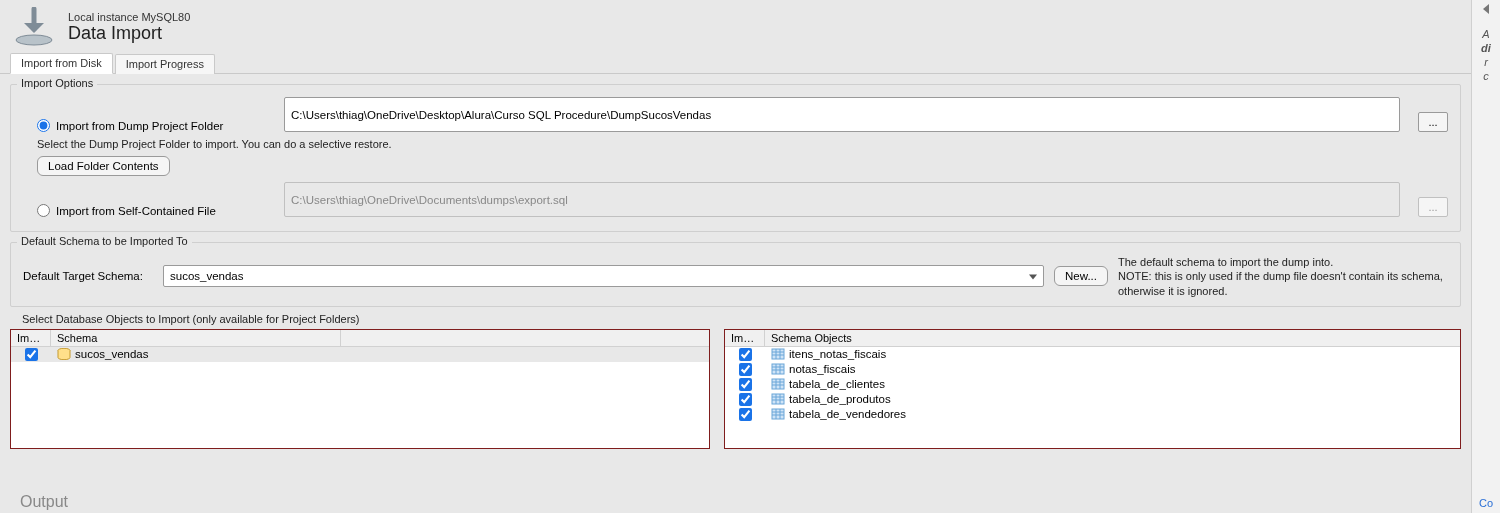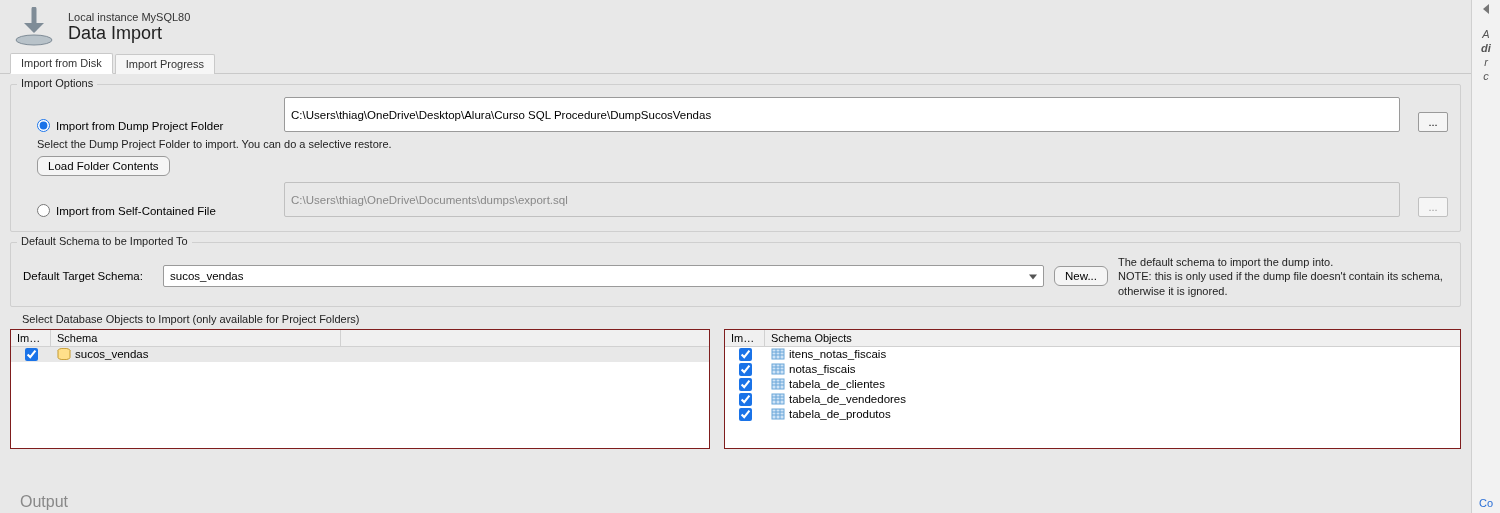--- a/index.html
+++ b/index.html
@@ -328,38 +328,38 @@
             <div class="td">
               <span class="mini-ico">
                 <svg width="14" height="12" viewBox="0 0 14 12">
                   <rect x="1" y="1" width="12" height="10" fill="#cfe4f7" stroke="#6aa6d8"></rect>
                   <line x1="1" y1="4" x2="13" y2="4" stroke="#6aa6d8"></line>
                   <line x1="1" y1="7" x2="13" y2="7" stroke="#6aa6d8"></line>
                   <line x1="5" y1="1" x2="5" y2="11" stroke="#6aa6d8"></line>
                   <line x1="9" y1="1" x2="9" y2="11" stroke="#6aa6d8"></line>
                 </svg>
               </span>
+              <span>tabela_de_produtos</span>
+            </div>
+          </div>
+          <div class="tr">
+            <div class="td" style="width:40px;justify-content:center;">
+              <input type="checkbox" checked="" style="">
+            </div>
+            <div class="td">
+              <span class="mini-ico">
+                <svg width="14" height="12" viewBox="0 0 14 12">
+                  <rect x="1" y="1" width="12" height="10" fill="#cfe4f7" stroke="#6aa6d8"></rect>
+                  <line x1="1" y1="4" x2="13" y2="4" stroke="#6aa6d8"></line>
+                  <line x1="1" y1="7" x2="13" y2="7" stroke="#6aa6d8"></line>
+                  <line x1="5" y1="1" x2="5" y2="11" stroke="#6aa6d8"></line>
+                  <line x1="9" y1="1" x2="9" y2="11" stroke="#6aa6d8"></line>
+                </svg>
+              </span>
               <span>tabela_de_vendedores</span>
-            </div>
-          </div>
-          <div class="tr">
-            <div class="td" style="width:40px;justify-content:center;">
-              <input type="checkbox" checked="" style="">
-            </div>
-            <div class="td">
-              <span class="mini-ico">
-                <svg width="14" height="12" viewBox="0 0 14 12">
-                  <rect x="1" y="1" width="12" height="10" fill="#cfe4f7" stroke="#6aa6d8"></rect>
-                  <line x1="1" y1="4" x2="13" y2="4" stroke="#6aa6d8"></line>
-                  <line x1="1" y1="7" x2="13" y2="7" stroke="#6aa6d8"></line>
-                  <line x1="5" y1="1" x2="5" y2="11" stroke="#6aa6d8"></line>
-                  <line x1="9" y1="1" x2="9" y2="11" stroke="#6aa6d8"></line>
-                </svg>
-              </span>
-              <span>tabela_de_produtos</span>
             </div>
           </div>
         </div>
     </div>
   </div>
 
   <div class="output-label">Output</div>
 </div>
 
 <div class="right-strip">

